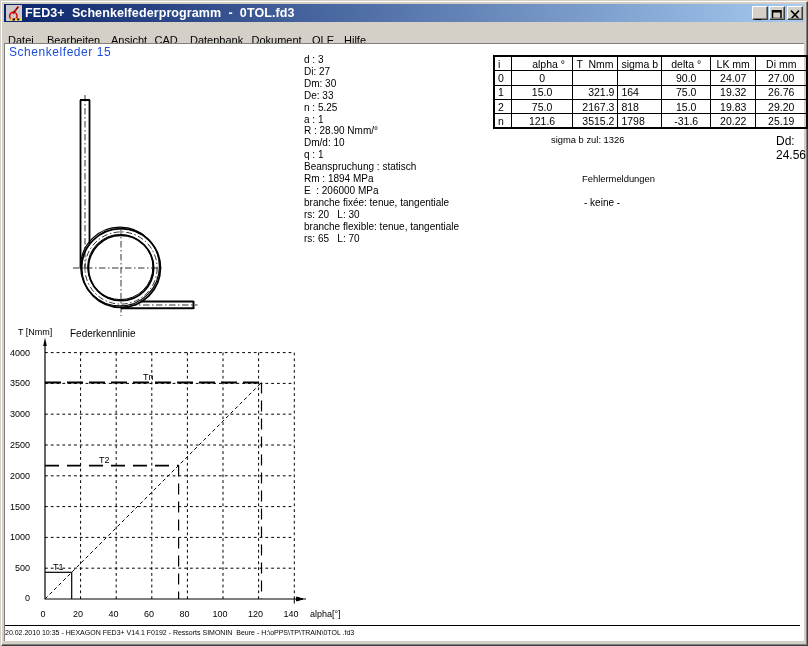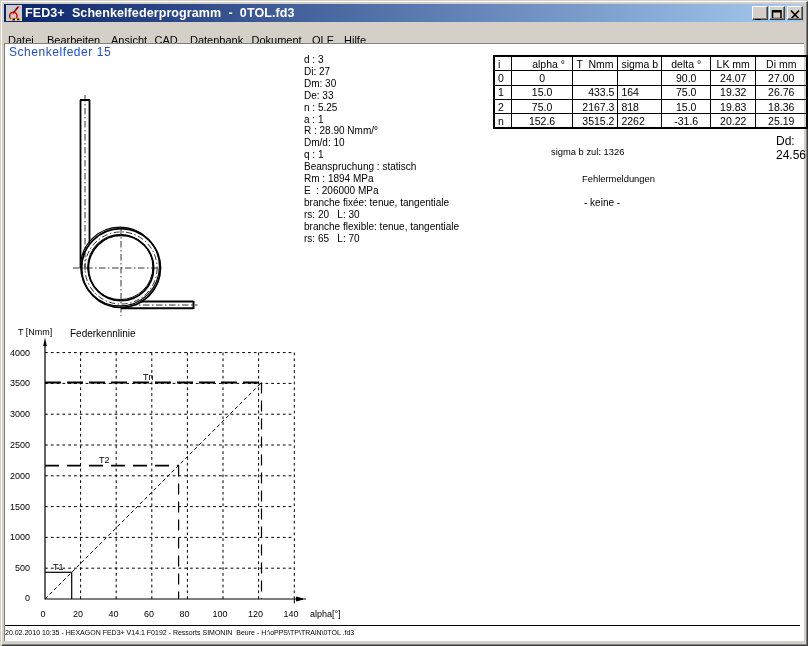--- a/index.html
+++ b/index.html
@@ -30,21 +30,21 @@
 
 #h1{position:absolute;left:9px;top:45px;font-size:12px;letter-spacing:0.55px;color:#1d4ed8;}
 #params{position:absolute;left:304px;top:54px;font-size:10px;line-height:11.91px;color:#000;white-space:pre;}
 
 #tbl{position:absolute;left:493px;top:55px;border-collapse:collapse;font-size:10.5px;color:#000;}
 #tbl td{border:1px solid #000;height:13.3px;padding:0 3px;white-space:pre;}
 #tbl{border:2px solid #000;}
 .c{text-align:center;}
 .r{text-align:right;}
 .l{text-align:left;}
-#sigline{position:absolute;left:551px;top:146px;font-size:9.4px;}
+#sigline{position:absolute;left:551px;top:134px;font-size:9.4px;}
 #ddline{position:absolute;left:776px;top:134px;font-size:12px;}
 #fehler{position:absolute;left:582px;top:173px;font-size:9.4px;text-align:right;}
 #keine{position:absolute;left:584px;top:197px;font-size:10px;}
 #statusline{position:absolute;left:5px;top:625px;width:795px;border-top:1px solid #000;}
 #statustext{position:absolute;left:5px;top:629px;font-size:7px;letter-spacing:0px;color:#000;white-space:pre;}
 </style>
 </head>
 <body>
 <div id="frame"></div>
 <div id="titlebar">
@@ -148,40 +148,40 @@
         <td class="c">0</td>
         <td class="r"></td>
         <td class="l"></td>
         <td class="c">90.0</td>
         <td class="c">24.07</td>
         <td class="c">27.00</td>
       </tr>
   <tr>
         <td class="l">1</td>
         <td class="c">15.0</td>
-        <td class="r">433.5</td>
+        <td class="r">321.9</td>
         <td class="l">164</td>
         <td class="c">75.0</td>
         <td class="c">19.32</td>
         <td class="c">26.76</td>
       </tr>
   <tr>
         <td class="l">2</td>
         <td class="c">75.0</td>
         <td class="r">2167.3</td>
         <td class="l">818</td>
         <td class="c">15.0</td>
         <td class="c">19.83</td>
-        <td class="c">18.36</td>
+        <td class="c">29.20</td>
       </tr>
   <tr>
         <td class="l">n</td>
-        <td class="c">152.6</td>
+        <td class="c">121.6</td>
         <td class="r">3515.2</td>
-        <td class="l">2262</td>
+        <td class="l">1798</td>
         <td class="c">-31.6</td>
         <td class="c">20.22</td>
         <td class="c">25.19</td>
       </tr>
 </tbody>
   </table>
 
 <div id="sigline">sigma b zul: 1326</div>
 <div id="ddline">Dd: 24.56</div>
 <div id="fehler">Fehlermeldungen</div>

